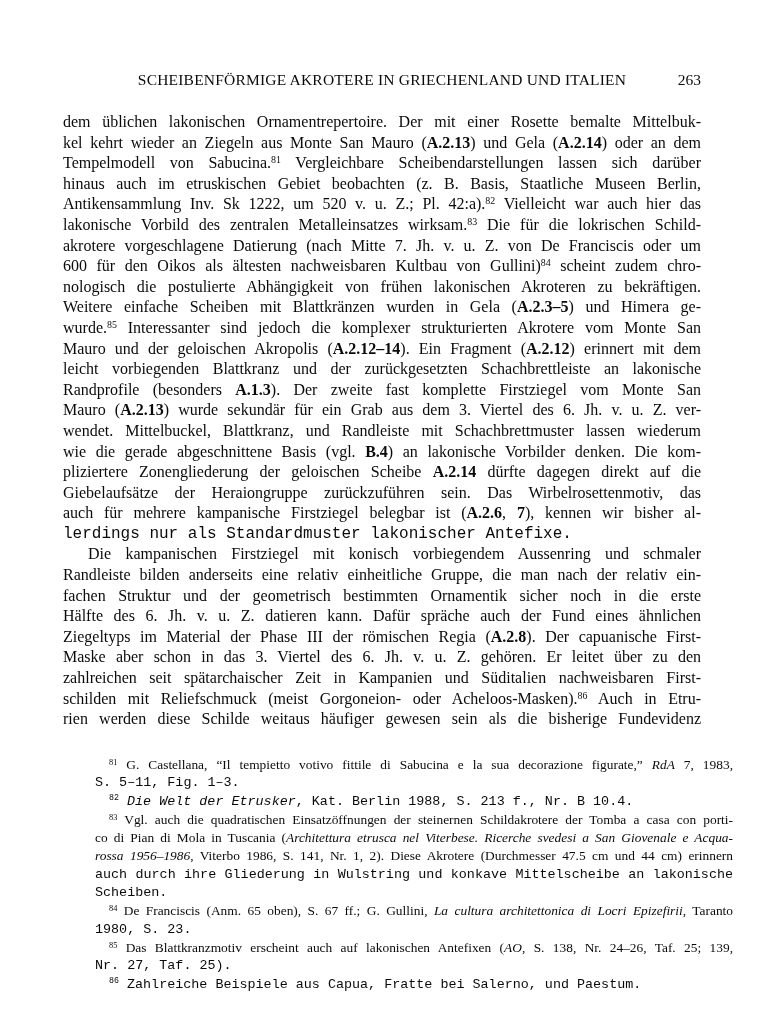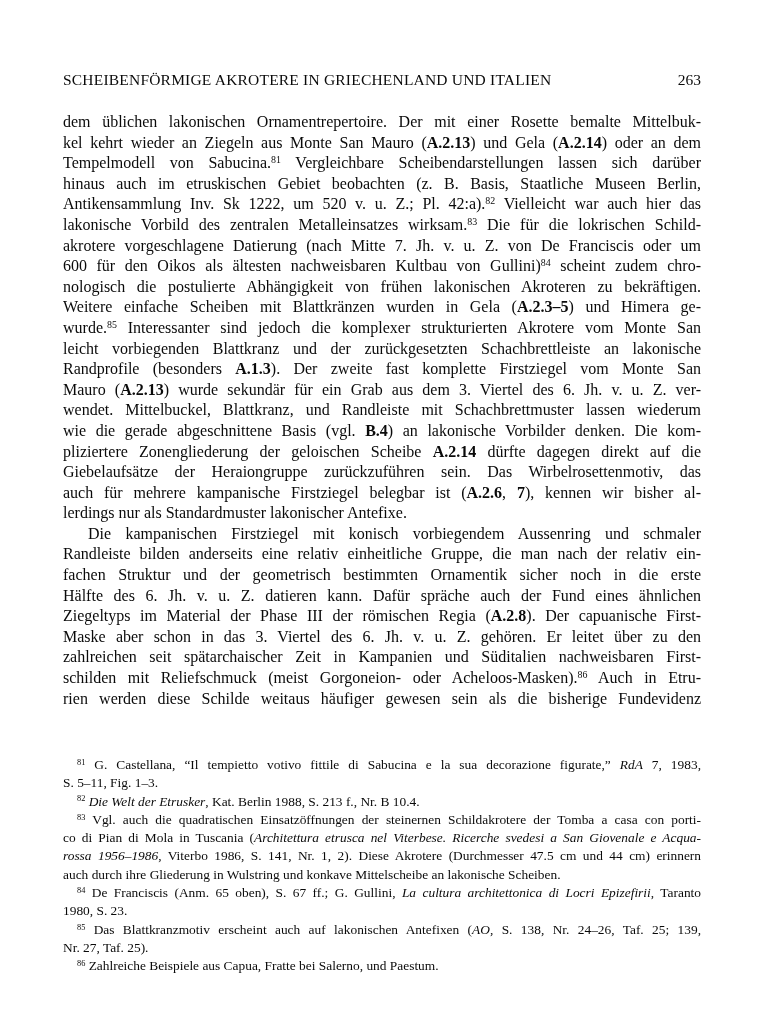--- a/index.html
+++ b/index.html
@@ -14,46 +14,46 @@
     position: relative;
     width: 762px; height: 1024px;
     background: #ffffff;
     overflow: hidden;
   }
   .column { position: absolute; left: 63px; width: 638px; }
 
   
   .running-head { top: 71px; height: 20px; font-size: 15.5px; }
   .head-title {
-    width: 100%; 
+    width: 100%; text-align: center;
     letter-spacing: 0.2px; white-space: nowrap;
   }
   .head-page { position: absolute; right: 0; top: 0; }
 
   
   .body-text { top: 112px; font-size: 16px; line-height: 20.6px; }
   .line {
     text-align: justify;
     text-align-last: justify;
     -moz-text-align-last: justify;
   }
-  .line.last { text-align-last: auto; -moz-text-align-last: auto; }
+  .line.last { text-align-last: auto; font-family: Liberation Mono, monospace; -moz-text-align-last: auto; }
   .body-text .line.indent { text-indent: 25px; }
 
   .b { font-weight: 700; }
   .i { font-style: italic; }
   sup.sup {
     font-size: 62%;
     line-height: 0;
     vertical-align: baseline;
     position: relative; top: -0.5em;
   }
 
   
-  .footnotes { top: 756px; font-size: 13.4px; line-height: 18.3px; }
+  .footnotes { top: 756px; font-size: 13.4px; line-height: 18.3px; margin-left: 32px; }
   .footnotes .line.indent { text-indent: 14px; }
 </style>
 </head>
 <body>
 
 <div class="page">
   <div class="column running-head">
     <div class="head-title">SCHEIBENFÖRMIGE AKROTERE IN GRIECHENLAND UND ITALIEN</div>
     <div class="head-page">263</div>
   </div>
@@ -64,20 +64,21 @@
         <div class="line"><span class="">kel kehrt wieder an Ziegeln aus Monte San Mauro (</span><span class="b">A.2.13</span><span class="">) und Gela (</span><span class="b">A.2.14</span><span class="">) oder an dem</span></div>
         <div class="line"><span class="">Tempelmodell von Sabucina.</span><sup class="sup">81</sup><span class=""> Vergleichbare Scheibendarstellungen lassen sich darüber</span></div>
         <div class="line"><span class="">hinaus auch im etruskischen Gebiet beobachten (z. B. Basis, Staatliche Museen Berlin,</span></div>
         <div class="line"><span class="">Antikensammlung Inv. Sk 1222, um 520 v. u. Z.; Pl. 42:a).</span><sup class="sup">82</sup><span class=""> Vielleicht war auch hier das</span></div>
         <div class="line"><span class="">lakonische Vorbild des zentralen Metalleinsatzes wirksam.</span><sup class="sup">83</sup><span class=""> Die für die lokrischen Schild-</span></div>
         <div class="line"><span class="">akrotere vorgeschlagene Datierung (nach Mitte 7. Jh. v. u. Z. von De Franciscis oder um</span></div>
         <div class="line"><span class="">600 für den Oikos als ältesten nachweisbaren Kultbau von Gullini)</span><sup class="sup">84</sup><span class=""> scheint zudem chro-</span></div>
         <div class="line"><span class="">nologisch die postulierte Abhängigkeit von frühen lakonischen Akroteren zu bekräftigen.</span></div>
         <div class="line"><span class="">Weitere einfache Scheiben mit Blattkränzen wurden in Gela (</span><span class="b">A.2.3–5</span><span class="">) und Himera ge-</span></div>
         <div class="line"><span class="">wurde.</span><sup class="sup">85</sup><span class=""> Interessanter sind jedoch die komplexer strukturierten Akrotere vom Monte San</span></div>
+        <div class="line"><span class="">Mauro und der geloischen Akropolis (</span><span class="b">A.2.12–14</span><span class="">). Ein Fragment (</span><span class="b">A.2.12</span><span class="">) erinnert mit dem</span></div>
         <div class="line"><span class="">leicht vorbiegenden Blattkranz und der zurückgesetzten Schachbrettleiste an lakonische</span></div>
         <div class="line"><span class="">Randprofile (besonders </span><span class="b">A.1.3</span><span class="">). Der zweite fast komplette Firstziegel vom Monte San</span></div>
         <div class="line"><span class="">Mauro (</span><span class="b">A.2.13</span><span class="">) wurde sekundär für ein Grab aus dem 3. Viertel des 6. Jh. v. u. Z. ver-</span></div>
         <div class="line"><span class="">wendet. Mittelbuckel, Blattkranz, und Randleiste mit Schachbrettmuster lassen wiederum</span></div>
         <div class="line"><span class="">wie die gerade abgeschnittene Basis (vgl. </span><span class="b">B.4</span><span class="">) an lakonische Vorbilder denken. Die kom-</span></div>
         <div class="line"><span class="">pliziertere Zonengliederung der geloischen Scheibe </span><span class="b">A.2.14</span><span class=""> dürfte dagegen direkt auf die</span></div>
         <div class="line"><span class="">Giebelaufsätze der Heraiongruppe zurückzuführen sein. Das Wirbelrosettenmotiv, das</span></div>
         <div class="line"><span class="">auch für mehrere kampanische Firstziegel belegbar ist (</span><span class="b">A.2.6</span><span class="">, </span><span class="b">7</span><span class="">), kennen wir bisher al-</span></div>
         <div class="line last"><span class="">lerdings nur als Standardmuster lakonischer Antefixe.</span></div>
       </div>

